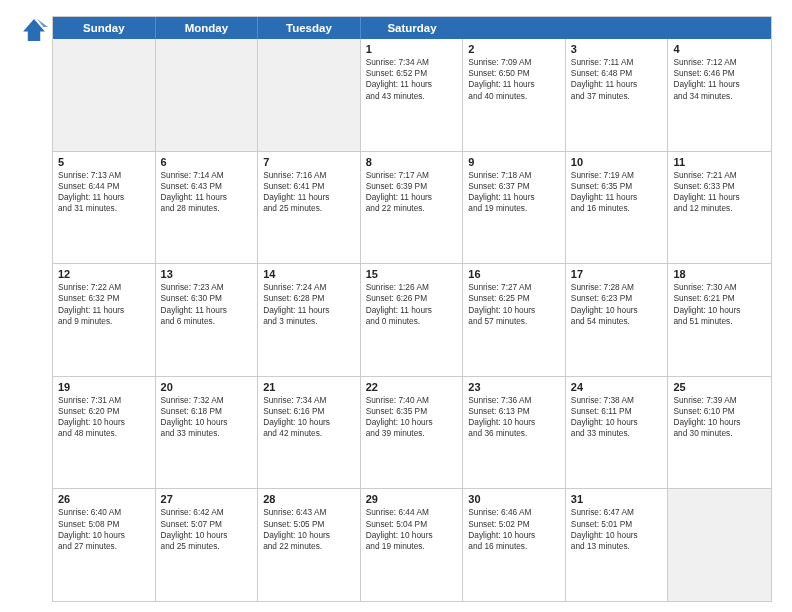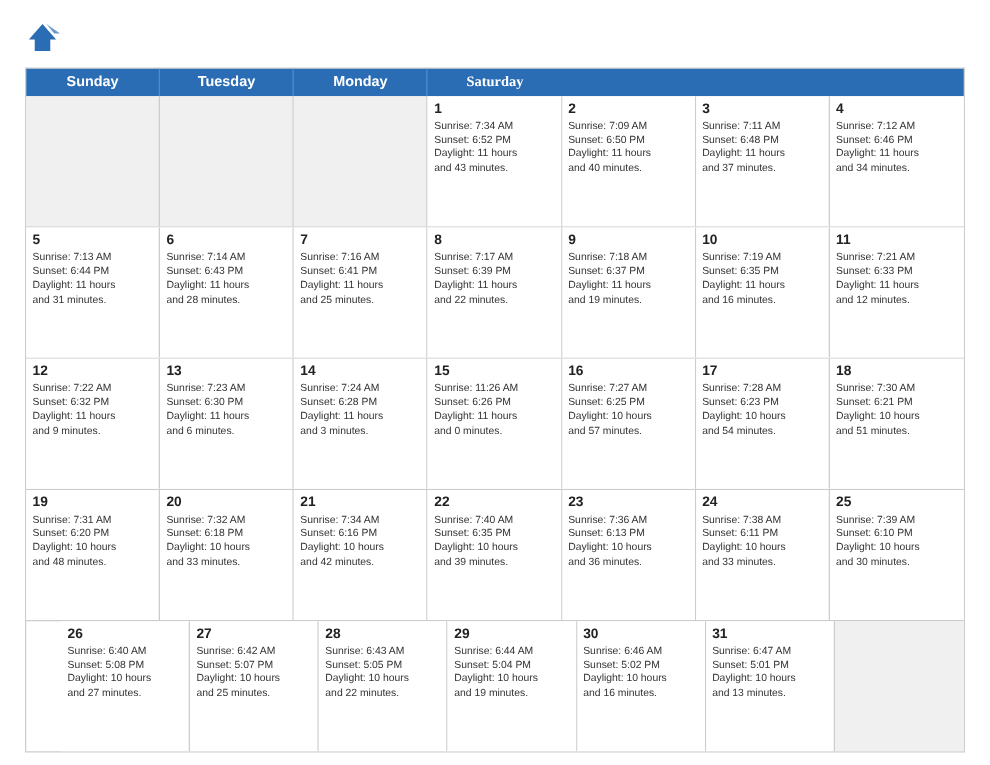--- a/index.html
+++ b/index.html
@@ -8,21 +8,21 @@
       background: #fff;
       width: 792px;
       height: 612px;
       overflow: hidden;
     }
     .page {
       width: 792px;
       height: 612px;
       padding: 16px 20px 10px 20px;
       display: flex;
-      flex-direction: column;
+      flex-direction: row;
     }
     .header {
       display: flex;
       justify-content: space-between;
       align-items: flex-start;
       margin-bottom: 10px;
     }
     .logo {
       display: flex;
       align-items: center;
@@ -67,33 +67,33 @@
       background: #2a6db5;
     }
     .cal-header-cell {
       color: #fff;
       font-size: 11.5px;
       font-weight: bold;
       text-align: center;
       padding: 5px 2px;
       border-right: 1px solid #4a8dd5;
     }
-    .cal-header-cell:last-child { border-right: none; font-family: Liberation Serif, serif; }
+    .cal-header-cell:last-child { border-right: none; }
     .cal-body {
       flex: 1;
       display: flex;
       flex-direction: column;
     }
     .cal-row {
       display: grid;
       grid-template-columns: repeat(7, 1fr);
       flex: 1;
       border-bottom: 1px solid #ccc;
     }
-    .cal-row:last-child { border-bottom: none; margin-left: 28px; }
+    .cal-row:last-child { border-bottom: none; }
     .cal-cell {
       border-right: 1px solid #ccc;
       padding: 4px 5px 3px 5px;
       font-size: 8.5px;
       color: #333;
       vertical-align: top;
       background: #fff;
       min-height: 0;
     }
     .cal-cell:last-child { border-right: none; }
@@ -129,22 +129,22 @@
     </div>
     <div class="title-block">
       <div class="month-title"></div>
       <div class="location"></div>
     </div>
   </div>
 
   <div class="calendar">
     <div class="cal-header-row">
         <div class="cal-header-cell">Sunday</div>
+        <div class="cal-header-cell">Monday</div>
         <div class="cal-header-cell">Tuesday</div>
-        <div class="cal-header-cell">Monday</div>
         <div class="cal-header-cell">Saturday</div>
       </div>
     <div class="cal-body">
         <div class="cal-row">
           <div class="cal-cell shaded empty"></div>
           <div class="cal-cell shaded empty"></div>
           <div class="cal-cell shaded empty"></div>
           <div class="cal-cell">
             <span class="day-num">1</span>
             <span class="cell-line">Sunrise: 7:34 AM</span>
@@ -242,21 +242,21 @@
           </div>
           <div class="cal-cell">
             <span class="day-num">14</span>
             <span class="cell-line">Sunrise: 7:24 AM</span>
             <span class="cell-line">Sunset: 6:28 PM</span>
             <span class="cell-line">Daylight: 11 hours</span>
             <span class="cell-line">and 3 minutes.</span>
           </div>
           <div class="cal-cell">
             <span class="day-num">15</span>
-            <span class="cell-line">Sunrise: 11:26 AM</span>
+            <span class="cell-line">Sunrise: 1:26 AM</span>
             <span class="cell-line">Sunset: 6:26 PM</span>
             <span class="cell-line">Daylight: 11 hours</span>
             <span class="cell-line">and 0 minutes.</span>
           </div>
           <div class="cal-cell">
             <span class="day-num">16</span>
             <span class="cell-line">Sunrise: 7:27 AM</span>
             <span class="cell-line">Sunset: 6:25 PM</span>
             <span class="cell-line">Daylight: 10 hours</span>
             <span class="cell-line">and 57 minutes.</span>

